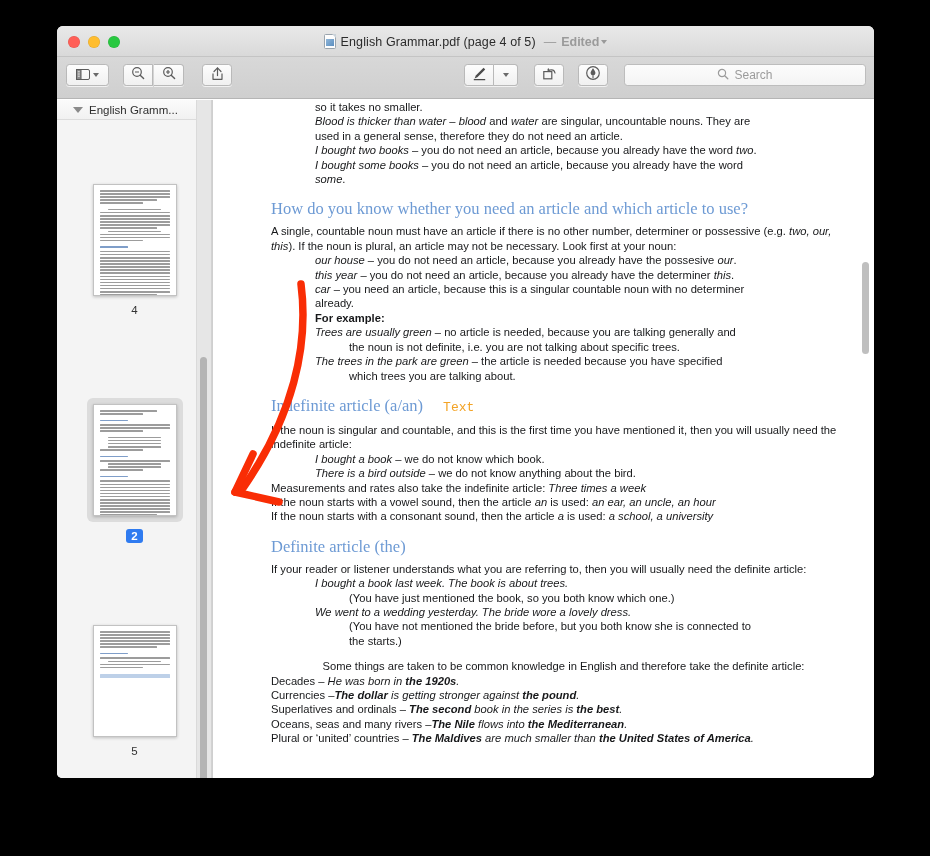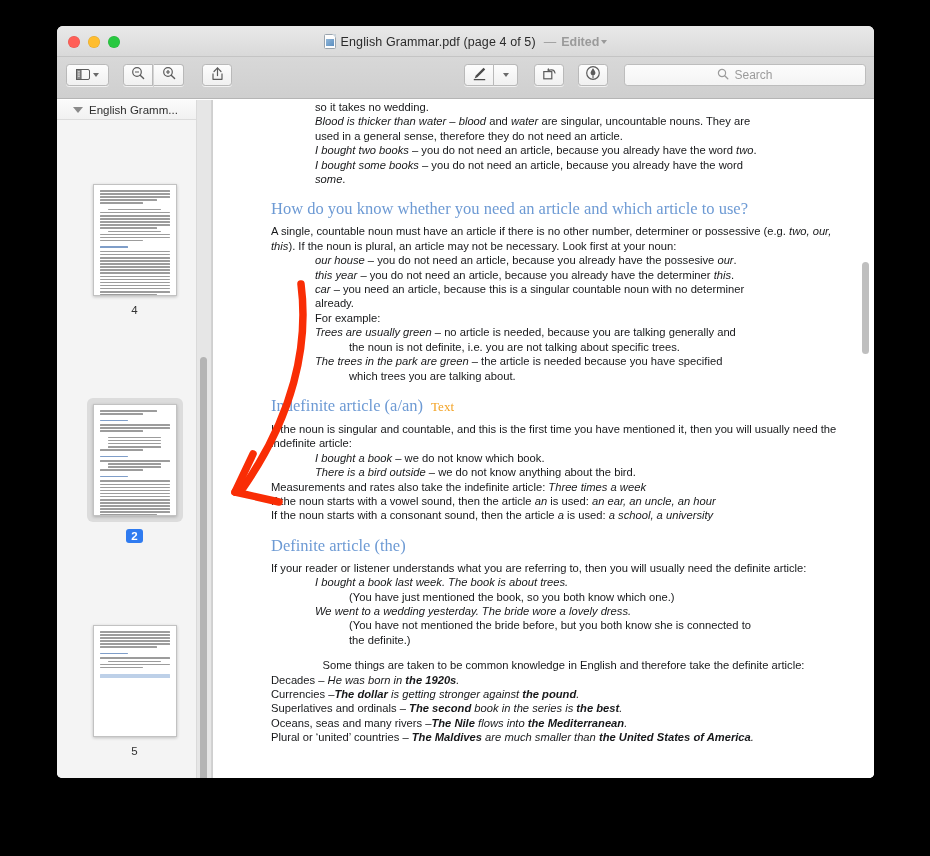--- a/index.html
+++ b/index.html
@@ -233,38 +233,38 @@
     color: #17181a;
     line-height: 14.4px;
   }
   #page-top-rule {
     position: absolute; left: 0; right: 0; top: 0;
     height: 1px; background: #e2e2e2;
   }
 
   .p { margin: 0; }
   .ital { font-style: italic; }
-  .bld  { font-weight: normal; }
+  .bld  { font-weight: bold; }
   .bi   { font-weight: bold; font-style: italic; }
   .hang1 { padding-left: 44px; text-indent: -0px; }
   .hang2 { padding-left: 44px; }
   .hang3 { padding-left: 78px; }
   .h2 {
     font-family: "Liberation Serif", serif;
     font-size: 16.5px;
     color: #6d9ad4;
     line-height: 20px;
     margin: 13px 0 5px 0;
     font-weight: 400;
   }
   .annot-text {
-    font-family: Liberation Serif, serif;
+    font-family: Liberation Mono, monospace;
     font-size: 13px;
     color: #f3a325;
-    margin-left: 8px;
+    margin-left: 20px;
     cursor: default;
   }
 
   #doc-scrollbar {
     position: absolute; right: 5px;
     width: 7px; border-radius: 4px;
     background: #bfbfbf;
     top: 162px; height: 92px;
     cursor: default;
   }
@@ -493,21 +493,21 @@
             <div class="tl band"></div>
           </div>
         </div>
         <div class="thumb-label">5</div>
       </div>
     </div>
 
     <div id="docarea">
       <div id="page-top-rule"></div>
       <div id="page">
-          <p class="p hang2"><span>so it takes no wedding.</span></p>
+          <p class="p hang2"><span>so it takes no smaller.</span></p>
           <p class="p hang1"><span class="ital">Blood is thicker than water</span><span> – </span><span class="ital">blood</span><span> and </span><span class="ital">water</span><span> are singular, uncountable nouns. They are</span></p>
           <p class="p hang2"><span>used in a general sense, therefore they do not need an article.</span></p>
           <p class="p hang1"><span class="ital">I bought two books</span><span> – you do not need an article, because you already have the word </span><span class="ital">two</span><span>.</span></p>
           <p class="p hang1"><span class="ital">I bought some books</span><span> – you do not need an article, because you already have the word</span></p>
           <p class="p hang2"><span class="ital">some</span><span>.</span></p>
           <div class="h2"><span>How do you know whether you need an article and which article to use?</span></div>
           <p class="p body"><span>A single, countable noun must have an article if there is no other number, determiner or possessive (e.g. </span><span class="ital">two, our, this</span><span>). If the noun is plural, an article may not be necessary. Look first at your noun:</span></p>
           <p class="p hang1"><span class="ital">our house</span><span> – you do not need an article, because you already have the possesive </span><span class="ital">our</span><span>.</span></p>
           <p class="p hang1"><span class="ital">this year</span><span> – you do not need an article, because you already have the determiner </span><span class="ital">this</span><span>.</span></p>
           <p class="p hang1"><span class="ital">car</span><span> – you need an article, because this is a singular countable noun with no determiner</span></p>
@@ -523,21 +523,21 @@
           <p class="p hang2"><span class="ital">There is a bird outside</span><span> – we do not know anything about the bird.</span></p>
           <p class="p body"><span>Measurements and rates also take the indefinite article: </span><span class="ital">Three times a week</span></p>
           <p class="p body"><span>If the noun starts with a vowel sound, then the article </span><span class="ital">an</span><span> is used: </span><span class="ital">an ear, an uncle, an hour</span></p>
           <p class="p body"><span>If the noun starts with a consonant sound, then the article </span><span class="ital">a</span><span> is used: </span><span class="ital">a school, a university</span></p>
           <div class="h2"><span>Definite article (the)</span></div>
           <p class="p body"><span>If your reader or listener understands what you are referring to, then you will usually need the definite article:</span></p>
           <p class="p hang2"><span class="ital">I bought a book last week. The book is about trees.</span></p>
           <p class="p hang3"><span>(You have just mentioned the book, so you both know which one.)</span></p>
           <p class="p hang2"><span class="ital">We went to a wedding yesterday. The bride wore a lovely dress.</span></p>
           <p class="p hang3"><span>(You have not mentioned the bride before, but you both know she is connected to</span></p>
-          <p class="p hang3"><span>the definite.)</span></p>
+          <p class="p hang3"><span>the starts.)</span></p>
           <p class="p body" style="margin-top: 11px; text-align: center;"><span>Some things are taken to be common knowledge in English and therefore take the definite article:</span></p>
           <p class="p body"><span>Decades – </span><span class="ital">He was born in </span><span class="bi">the 1920s</span><span class="ital">.</span></p>
           <p class="p body"><span>Currencies –</span><span class="bi">The dollar</span><span class="ital"> is getting stronger against </span><span class="bi">the pound</span><span class="ital">.</span></p>
           <p class="p body"><span>Superlatives and ordinals – </span><span class="bi">The second</span><span class="ital"> book in the series is </span><span class="bi">the best</span><span class="ital">.</span></p>
           <p class="p body"><span>Oceans, seas and many rivers –</span><span class="bi">The Nile</span><span class="ital"> flows into </span><span class="bi">the Mediterranean</span><span class="ital">.</span></p>
           <p class="p body"><span>Plural or ‘united’ countries – </span><span class="bi">The Maldives</span><span class="ital"> are much smaller than </span><span class="bi">the United States of America</span><span class="ital">.</span></p>
         </div>
       <div id="doc-scrollbar"></div>
     </div>
   </div>

